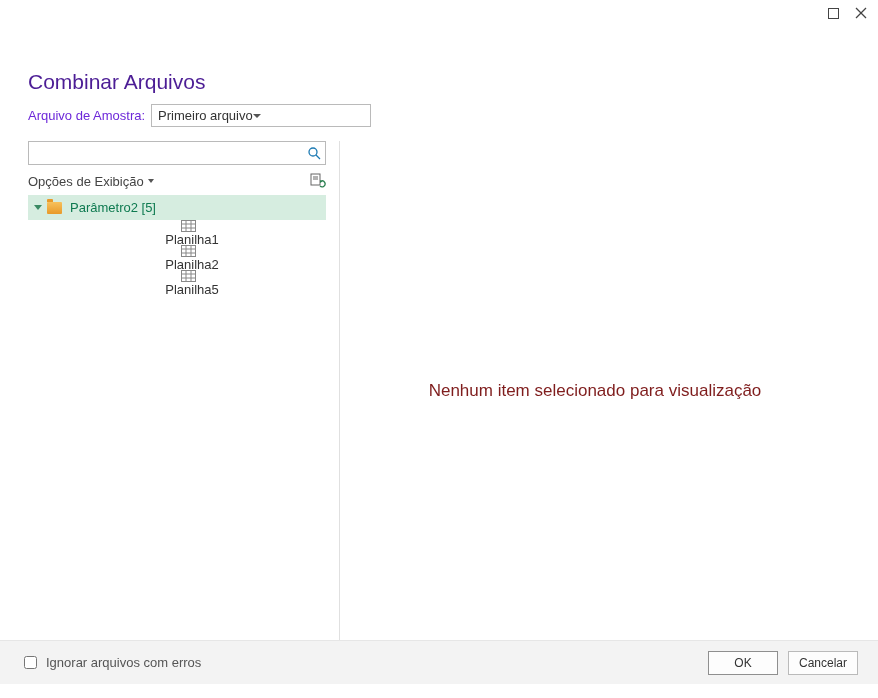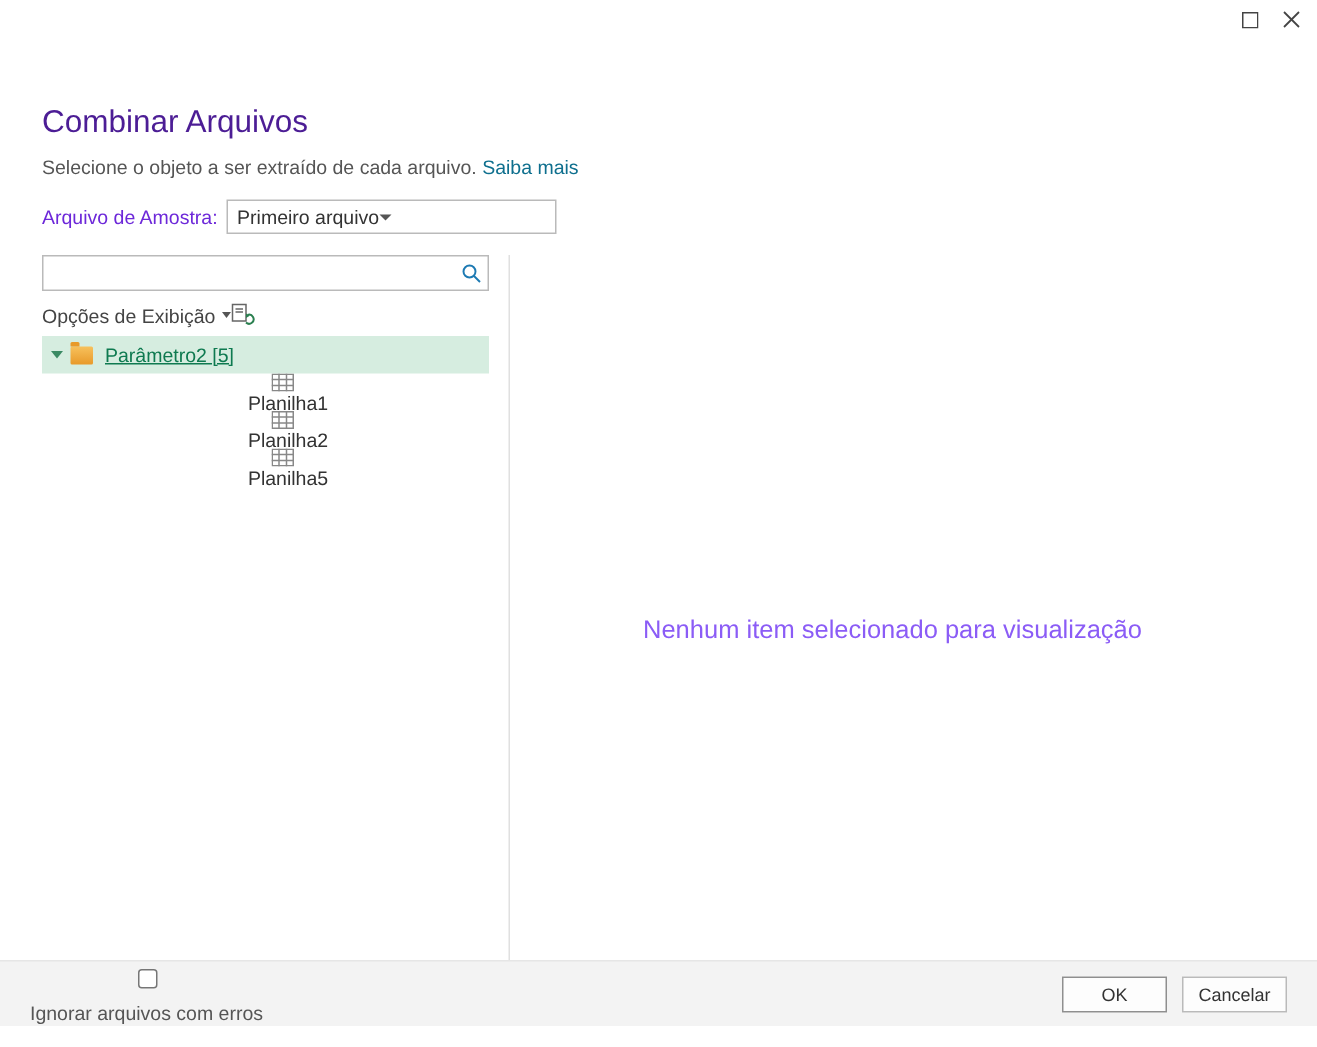--- a/index.html
+++ b/index.html
@@ -117,20 +117,21 @@
   .search-icon {
     width: 14px;
     height: 14px;
     cursor: pointer;
   }
   .search-icon svg { display:block; }
 
   .display-opts-row {
     display: flex;
     align-items: center;
+    justify-content: space-between;
     width: 298px;
     margin-bottom: 6px;
   }
   .display-opts {
     font-size: 13px;
     color: #444;
     display: flex;
     align-items: center;
     gap: 4px;
     cursor: pointer;
@@ -157,21 +158,21 @@
     align-items: center;
     padding-left: 6px;
     cursor: pointer;
     color: #333;
     font-size: 13px;
   }
   .tree-node.root {
     background: #d6ede0;
     color: #0e6f4a;
   }
-  .tree-node.root .node-label { color: #0e7a50; text-decoration: underline; }
+  .tree-node.root .node-label { color: #0e7a50; }
   .tree-node .expand {
     width: 0; height: 0;
     border-left: 4px solid transparent;
     border-right: 4px solid transparent;
     border-top: 5px solid #555;
     margin-right: 5px;
   }
   .tree-node.root .expand {
     border-top-color: #3a8a63;
   }
@@ -201,21 +202,21 @@
     margin-right: 8px;
     flex-shrink: 0;
   }
   .sheet-icon svg { display:block; }
 
   .right-pane {
     flex: 1;
     display: flex;
     align-items: center;
     justify-content: center;
-    color: #8b5cf6;
+    color: #7f1d1d;
     font-size: 17px;
   }
 
   
   .footer {
     position: absolute;
     left: 0;
     bottom: 14px;
     width: 100%;
     height: 44px;
@@ -224,21 +225,20 @@
     display: flex;
     align-items: center;
     justify-content: space-between;
     padding: 0 20px;
   }
   .checkbox-row {
     display: flex;
     align-items: center;
     gap: 6px;
     color: #555;
-    flex-direction: column;
   }
   .checkbox-row input {
     width: 13px;
     height: 13px;
   }
   .footer-buttons {
     display: flex;
     gap: 10px;
   }
   .btn {
@@ -283,23 +283,20 @@
     <svg width="12" height="12">
         <line x1="1" y1="1" x2="11" y2="11" stroke="#444" stroke-width="1.2"></line>
         <line x1="11" y1="1" x2="1" y2="11" stroke="#444" stroke-width="1.2"></line>
       </svg>
   </div>
 </div>
 
 <div class="content">
   <div class="title">Combinar Arquivos</div>
 
-  <div class="subtitle">
-    <span>Selecione o objeto a ser extraído de cada arquivo. </span><a>Saiba mais</a>
-  </div>
 
   <div class="sample-row">
     <span class="sample-label">Arquivo de Amostra:</span>
     <div class="dropdown">
       <span>Primeiro arquivo</span>
       <span class="caret"></span>
     </div>
   </div>
 
   <div class="body-split">

